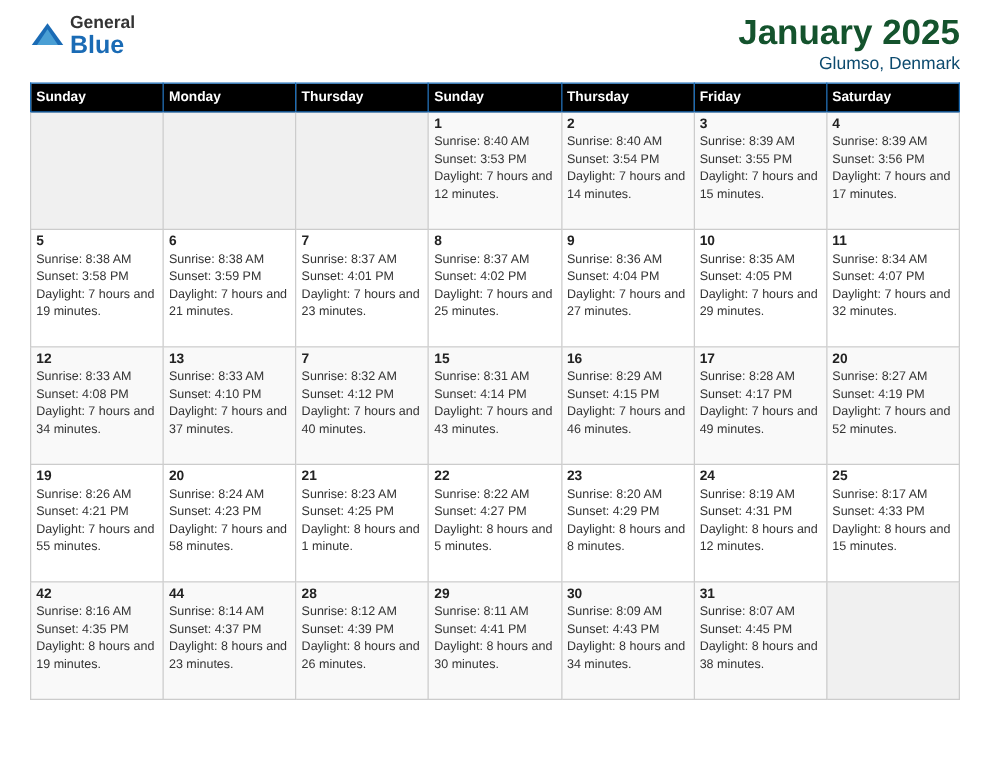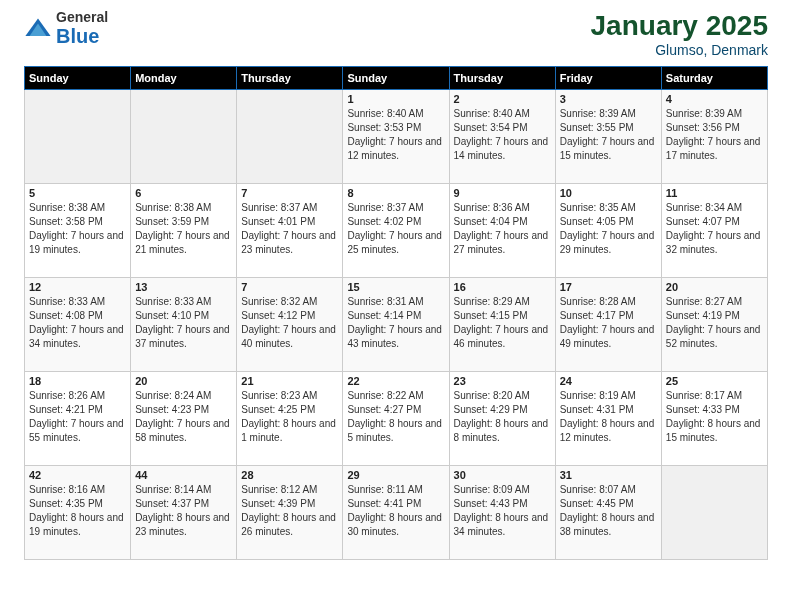--- a/index.html
+++ b/index.html
@@ -212,21 +212,21 @@
             <span class="day-number">17</span>
             <div class="day-info">Sunrise: 8:28 AM<br>Sunset: 4:17 PM<br>Daylight: 7 hours and 49 minutes.</div>
           </td>
           <td>
             <span class="day-number">20</span>
             <div class="day-info">Sunrise: 8:27 AM<br>Sunset: 4:19 PM<br>Daylight: 7 hours and 52 minutes.</div>
           </td>
         </tr>
         <tr>
           <td>
-            <span class="day-number">18</span>
+            <span class="day-number">19</span>
             <div class="day-info">Sunrise: 8:26 AM<br>Sunset: 4:21 PM<br>Daylight: 7 hours and 55 minutes.</div>
           </td>
           <td>
             <span class="day-number">20</span>
             <div class="day-info">Sunrise: 8:24 AM<br>Sunset: 4:23 PM<br>Daylight: 7 hours and 58 minutes.</div>
           </td>
           <td>
             <span class="day-number">21</span>
             <div class="day-info">Sunrise: 8:23 AM<br>Sunset: 4:25 PM<br>Daylight: 8 hours and 1 minute.</div>
           </td>

